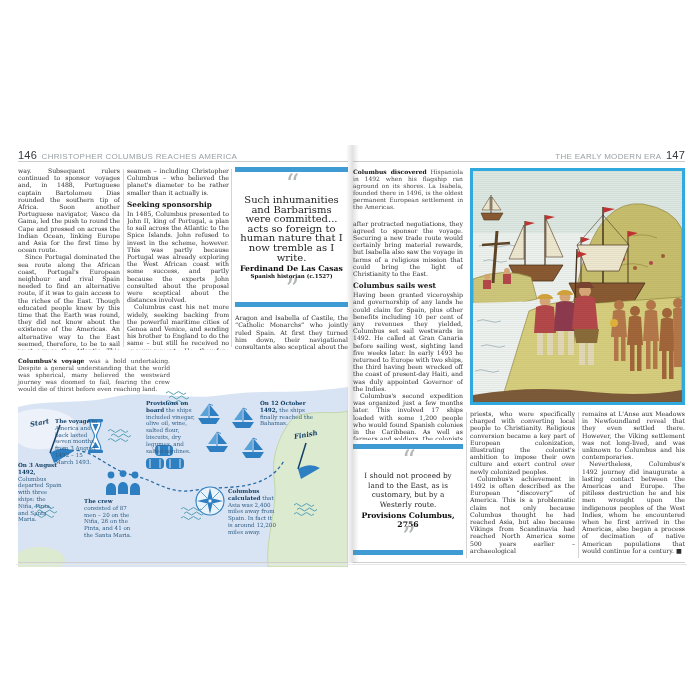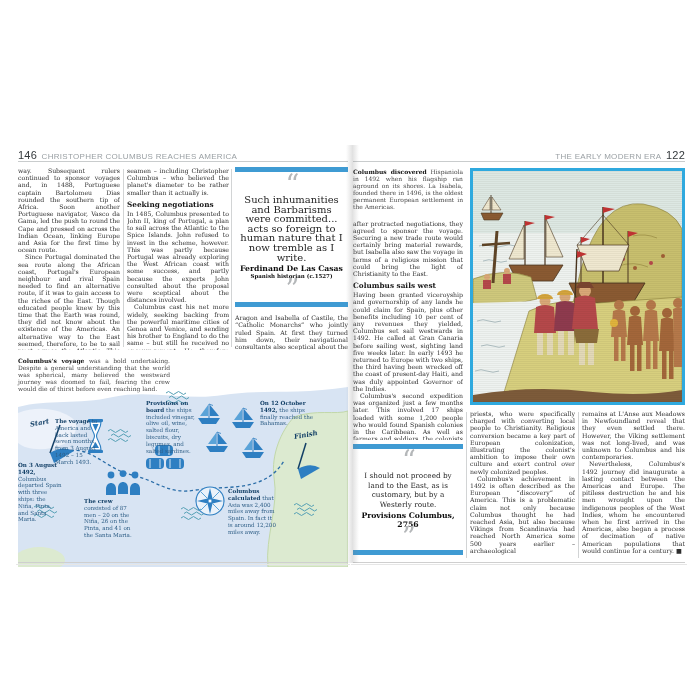--- a/index.html
+++ b/index.html
@@ -58,21 +58,21 @@
     <div class="headrule"></div>
 
     <div class="col" style="left:0;top:22px;width:102px;height:183px;">
       <p class="body-text">way. Subsequent rulers continued to sponsor voyages and, in 1488, Portuguese captain Bartolomeu Dias rounded the southern tip of Africa. Soon another Portuguese navigator, Vasco da Gama, led the push to round the Cape and pressed on across the Indian Ocean, linking Europe and Asia for the first time by ocean route.</p>
       <p class="body-text">Since Portugal dominated the sea route along the African coast, Portugal's European neighbour and rival Spain needed to find an alternative route, if it was to gain access to the riches of the East. Though educated people knew by this time that the Earth was round, they did not know about the existence of the Americas. An alternative way to the East seemed, therefore, to be to sail west across the Atlantic. This route seemed especially attractive to the many</p>
     </div>
     <div class="vdiv" style="left:105px;top:24px;height:178px;"></div>
 
     <div class="col" style="left:109px;top:22px;width:102px;height:183px;">
       <p class="body-text">seamen – including Christopher Columbus – who believed the planet's diameter to be rather smaller than it actually is.</p>
-      <div class="subhead">Seeking negotiations</div>
+      <div class="subhead">Seeking sponsorship</div>
       <p class="body-text" style="text-indent:0;">In 1485, Columbus presented to John II, king of Portugal, a plan to sail across the Atlantic to the Spice Islands. John refused to invest in the scheme, however. This was partly because Portugal was already exploring the West African coast with some success, and partly because the experts John consulted about the proposal were sceptical about the distances involved.</p>
       <p class="body-text">Columbus cast his net more widely, seeking backing from the powerful maritime cities of Genoa and Venice, and sending his brother to England to do the same – but still he received no encouragement. He therefore turned to Ferdinand of</p>
     </div>
     <div class="vdiv" style="left:213px;top:24px;height:178px;"></div>
 
     <div class="col" style="left:217px;top:22px;width:113px;height:183px;">
       <div class="quote" style="position:relative;width:113px;">
         <div class="qbar"></div>
         <div class="qmark" style="margin-top:5px;">“</div>
         <div class="qtext">Such inhumanities and Barbarisms were committed... acts so foreign to human nature that I now tremble as I write.</div>
@@ -186,21 +186,21 @@
       </div>
     </div>
 
     <div class="bottomrule"></div>
     <div class="bottomrule2"></div>
   </div>
 
   <div id="right-page" class="page">
     <div class="runhead" style="text-align:right;">
       <span class="ttl">THE EARLY MODERN ERA</span>
-      <span class="num">122</span>
+      <span class="num">147</span>
     </div>
     <div class="headrule"></div>
 
     <div class="col" style="left:0;top:23px;width:110px;height:272px;">
       <p class="caption">
         <b>Columbus discovered</b><span> Hispaniola in 1492 when his flagship ran aground on its shores. La Isabela, founded there in 1496, is the oldest permanent European settlement in the Americas.</span>
       </p>
       <p class="body-text" style="margin-top:9px;text-indent:0;">after protracted negotiations, they agreed to sponsor the voyage. Securing a new trade route would certainly bring material rewards, but Isabella also saw the voyage in terms of a religious mission that could bring the light of Christianity to the East.</p>
       <div class="subhead">Columbus sails west</div>
       <p class="body-text" style="text-indent:0;">Having been granted viceroyship and governorship of any lands he could claim for Spain, plus other benefits including 10 per cent of any revenues they yielded, Columbus set sail westwards in 1492. He called at Gran Canaria before sailing west, sighting land five weeks later. In early 1493 he returned to Europe with two ships, the third having been wrecked off the coast of present-day Haiti, and was duly appointed Governor of the Indies.</p>

